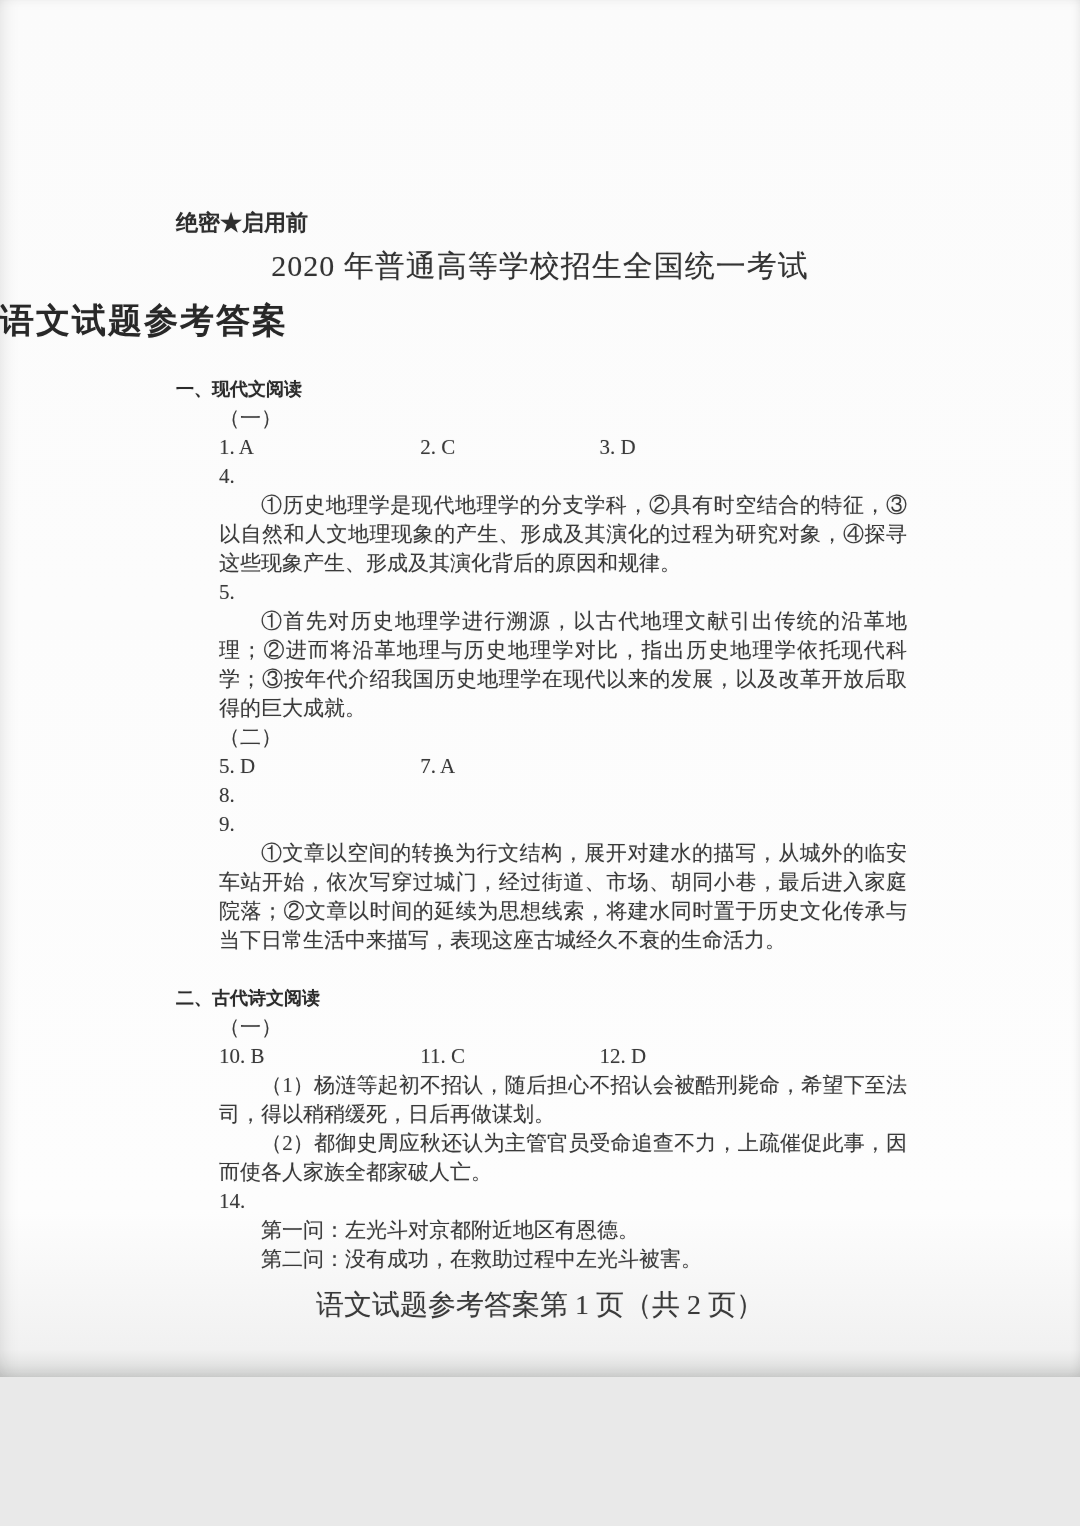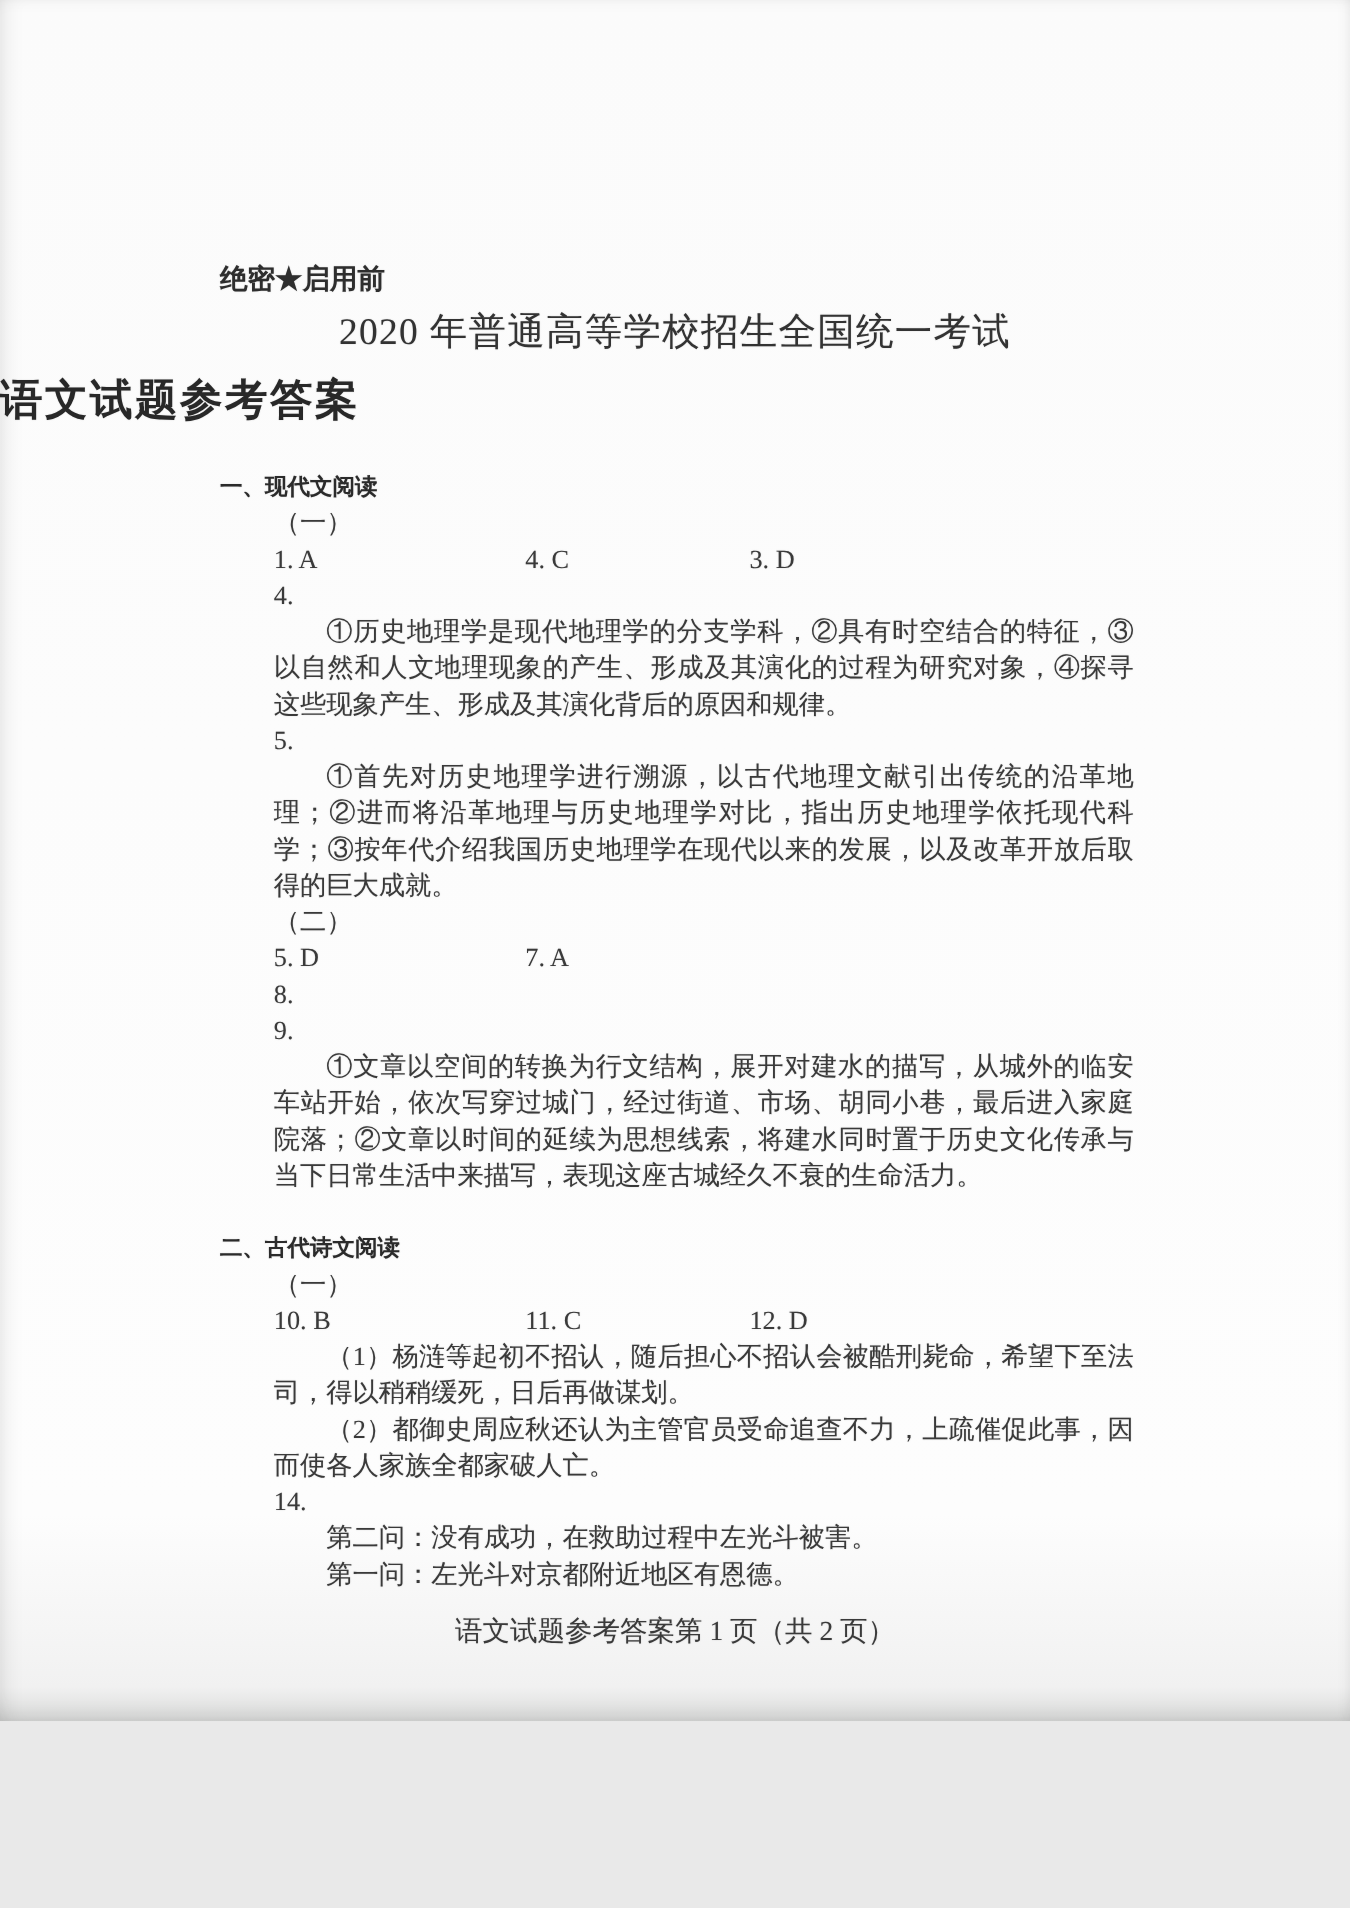--- a/index.html
+++ b/index.html
@@ -98,21 +98,21 @@
   }
   .answer-line {
     margin: 0;
     text-indent: 2em;
     font-size: 21px;
     line-height: 29px;
   }
   .footer {
     margin-top: 16px;
     text-align: center;
-    font-size: 22px;
+    font-size: 28px;
     line-height: 30px;
     color: #3a3a3a;
   }
 </style>
 </head>
 <body>
 
 <div class="page scan-text">
 
   <div class="classified">绝密★启用前</div>
@@ -121,21 +121,21 @@
 
   <h2 class="subtitle">语文试题参考答案</h2>
 
   <div class="section-heading">一、现代文阅读</div>
 
   <div class="body-col">
     <div class="part-label">（一）</div>
 
     <div class="choices">
       <span class="choice">1. A</span>
-      <span class="choice">4. C</span>
+      <span class="choice">2. C</span>
       <span class="choice">3. D</span>
     </div>
 
     <div class="qnum">4.</div>
     <p class="answer-para">①历史地理学是现代地理学的分支学科，②具有时空结合的特征，③以自然和人文地理现象的产生、形成及其演化的过程为研究对象，④探寻这些现象产生、形成及其演化背后的原因和规律。</p>
 
     <div class="qnum">5.</div>
     <p class="answer-para">①首先对历史地理学进行溯源，以古代地理文献引出传统的沿革地理；②进而将沿革地理与历史地理学对比，指出历史地理学依托现代科学；③按年代介绍我国历史地理学在现代以来的发展，以及改革开放后取得的巨大成就。</p>
 
     <div class="part-label">（二）</div>
@@ -159,19 +159,19 @@
     <div class="choices">
       <span class="choice">10. B</span>
       <span class="choice">11. C</span>
       <span class="choice">12. D</span>
     </div>
 
     <p class="answer-para">（1）杨涟等起初不招认，随后担心不招认会被酷刑毙命，希望下至法司，得以稍稍缓死，日后再做谋划。</p>
     <p class="answer-para">（2）都御史周应秋还认为主管官员受命追查不力，上疏催促此事，因而使各人家族全都家破人亡。</p>
 
     <div class="qnum">14.</div>
+    <p class="answer-line">第一问：左光斗对京都附近地区有恩德。</p>
     <p class="answer-line">第二问：没有成功，在救助过程中左光斗被害。</p>
-    <p class="answer-line">第一问：左光斗对京都附近地区有恩德。</p>
   </div>
 
   <div class="footer">语文试题参考答案第 1 页（共 2 页）</div>
 
 </div>
 
 </body></html>

